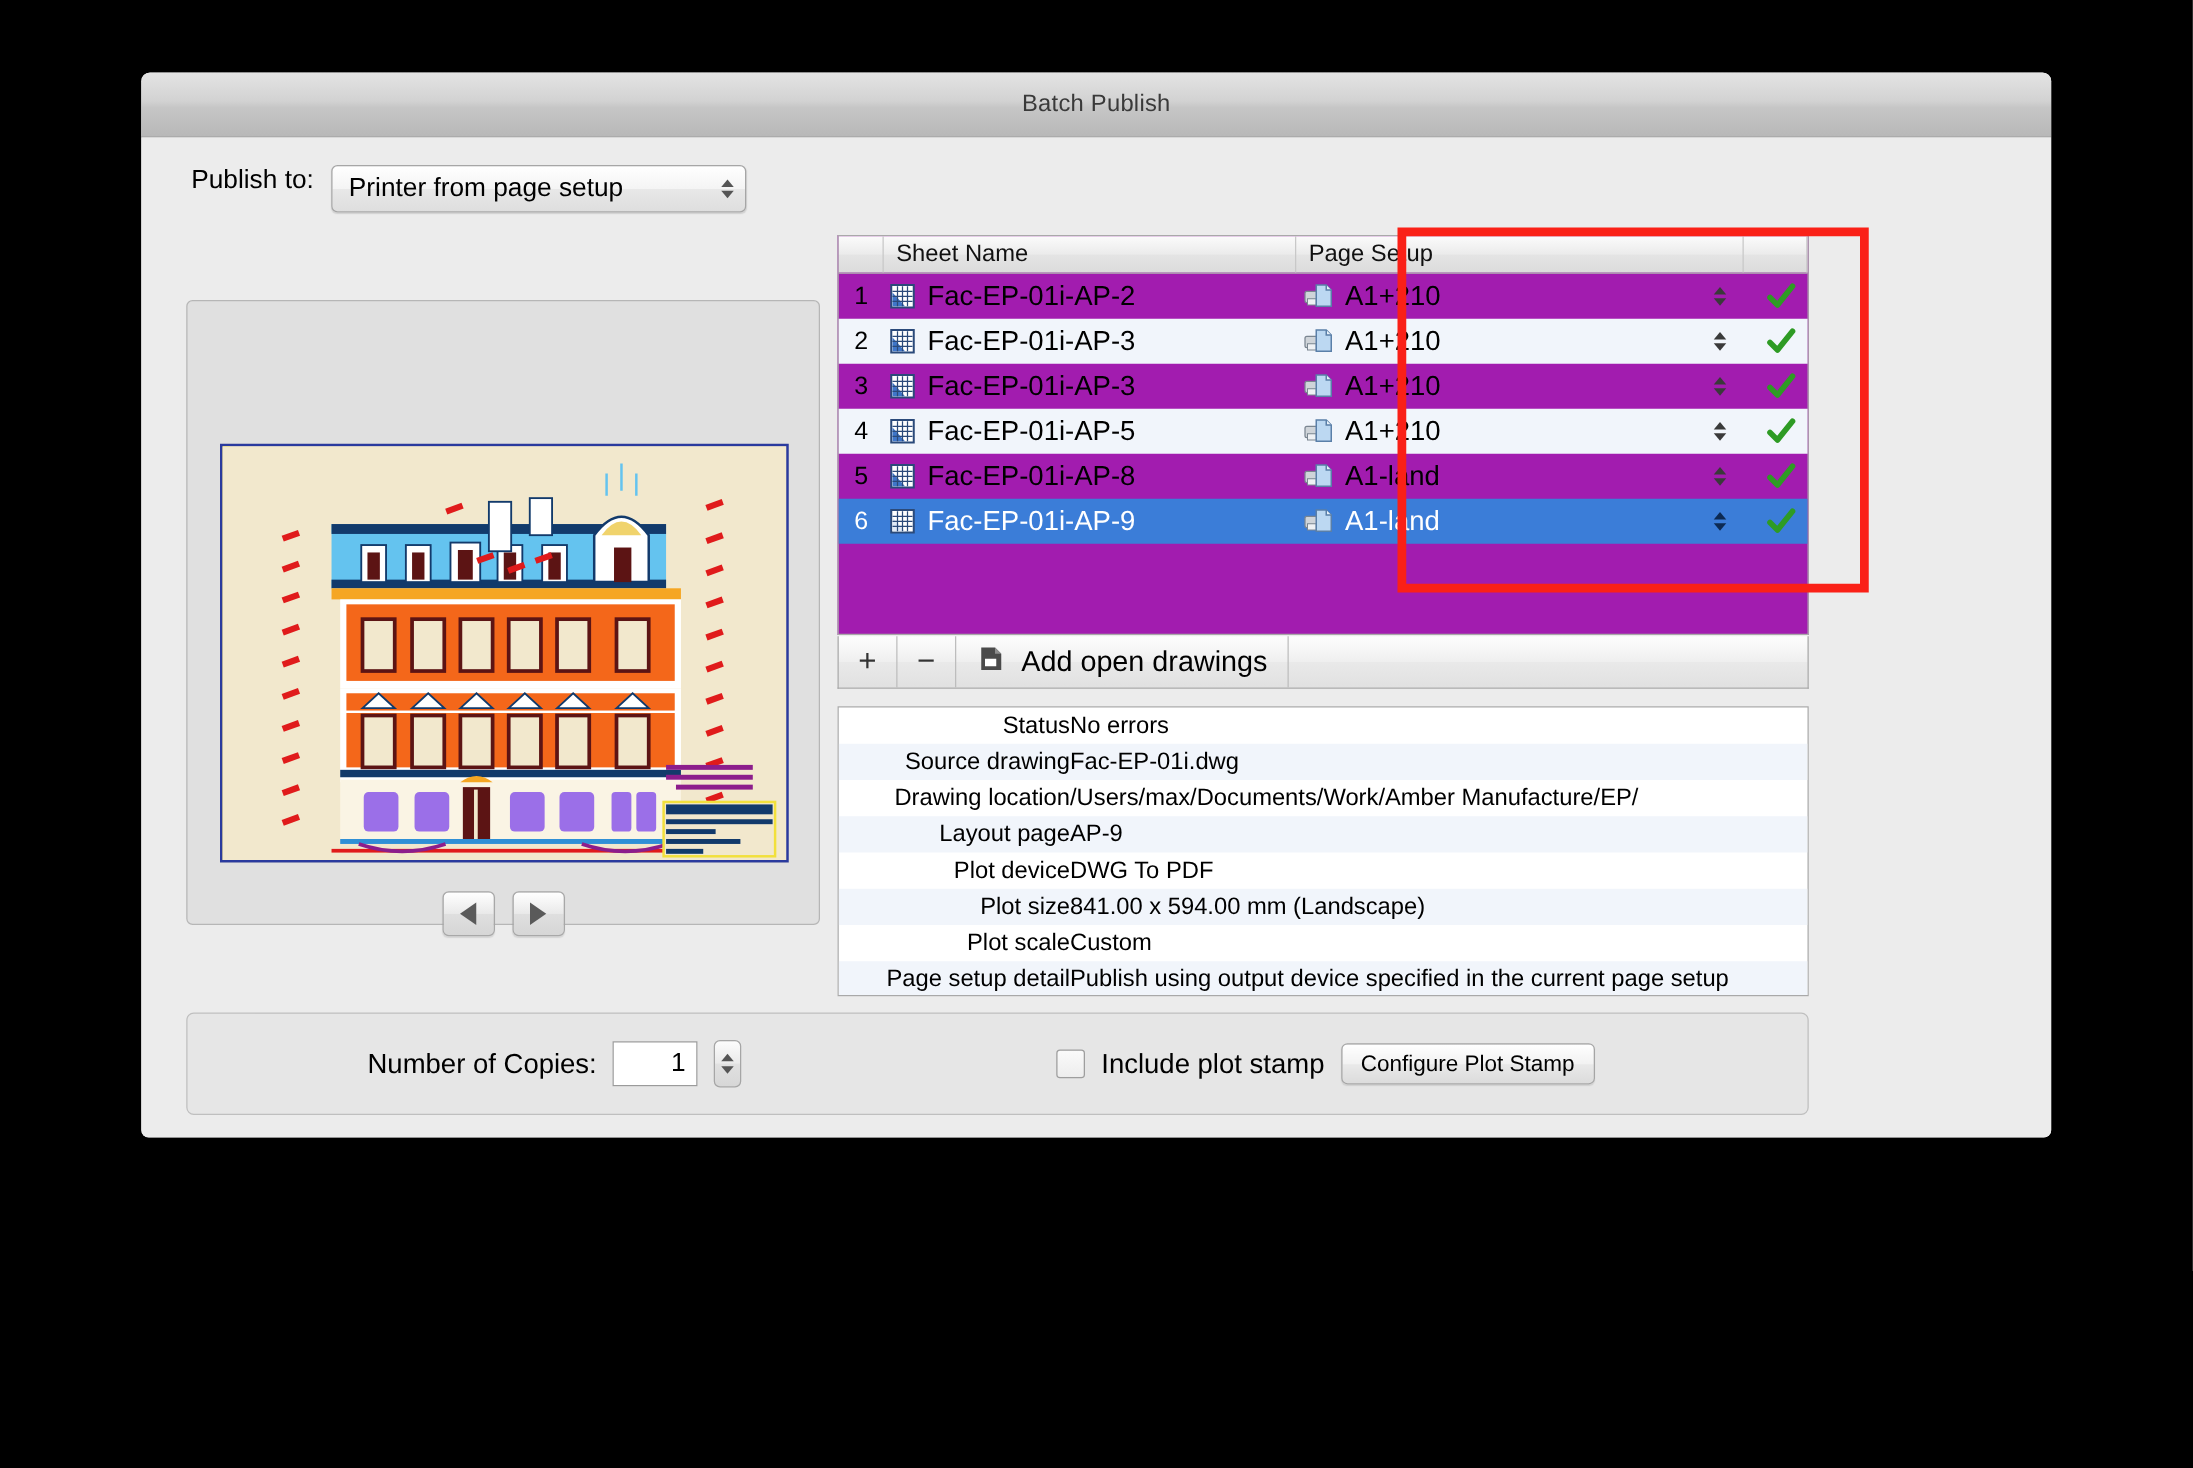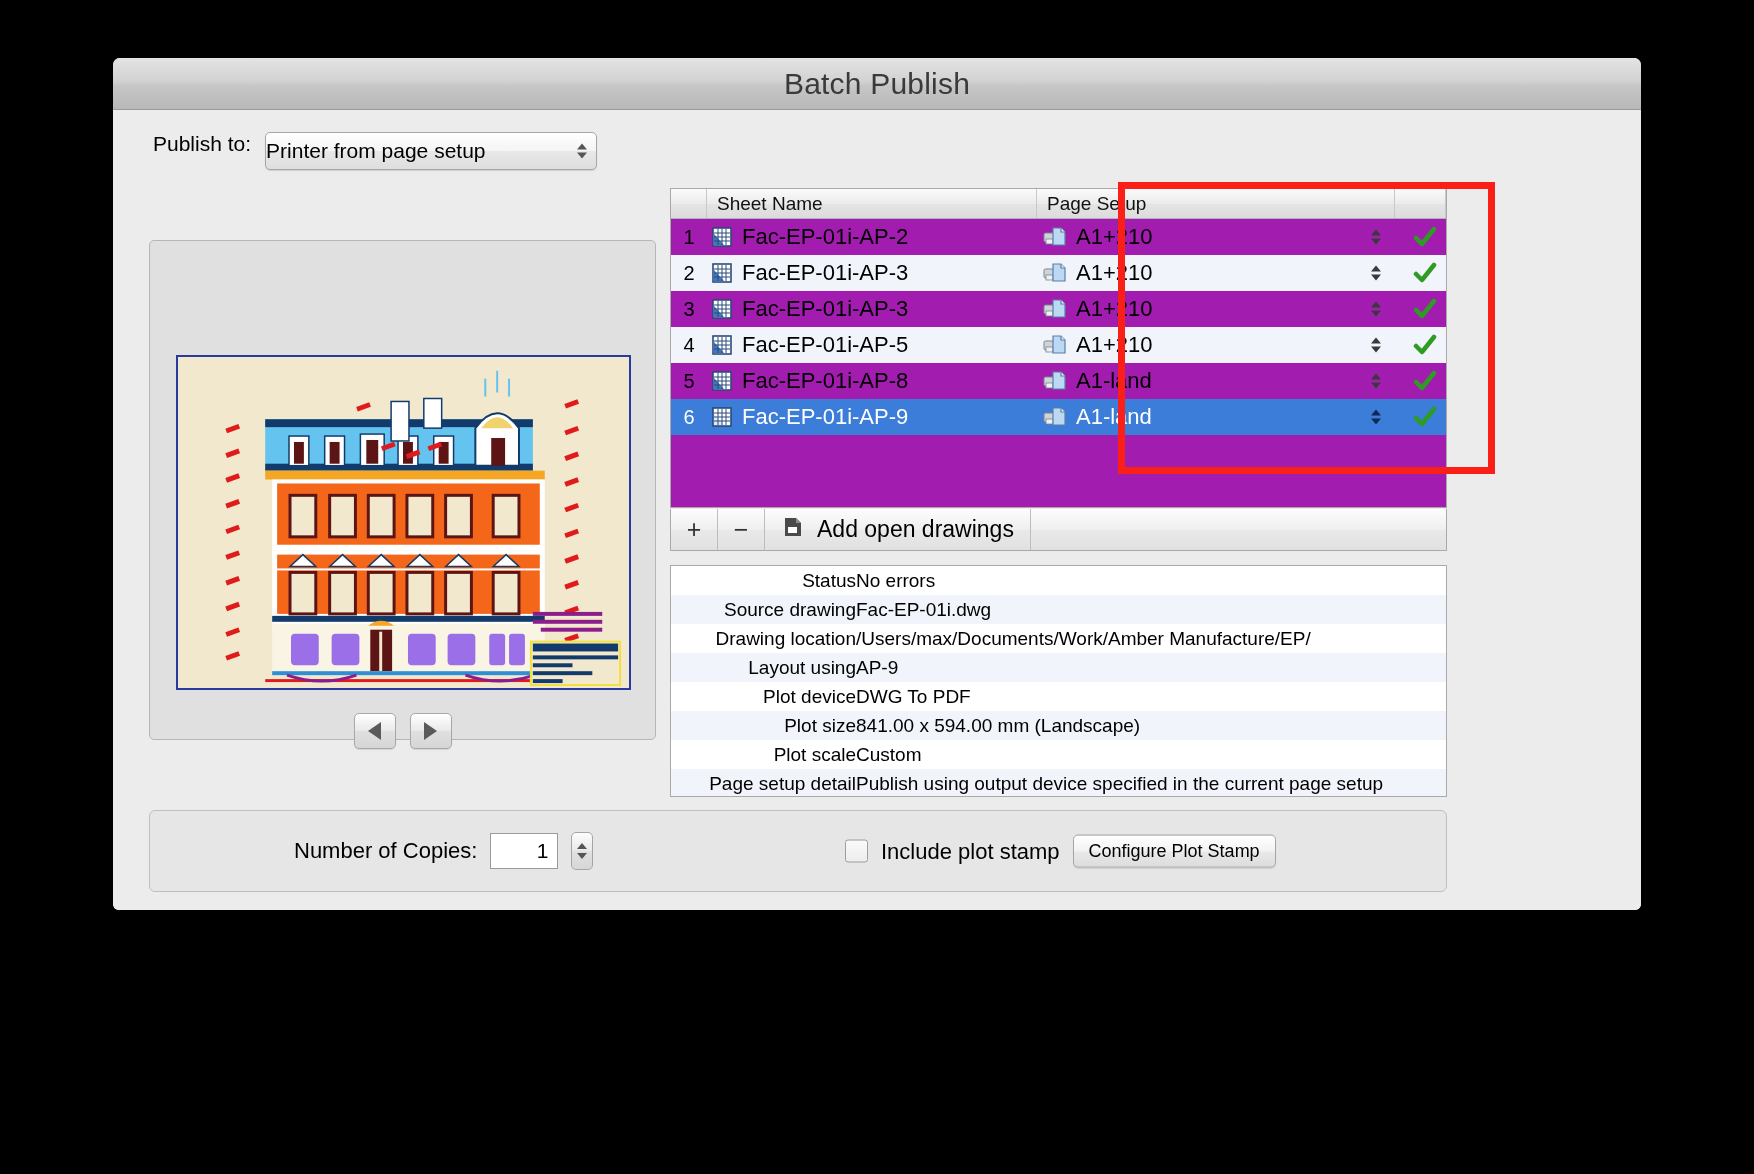--- a/index.html
+++ b/index.html
@@ -27,21 +27,21 @@
     overflow: hidden;
   }
   .titlebar {
     height: 52px;
     background: linear-gradient(to bottom, #e4e4e4 0%, #d2d2d2 45%, #c6c6c6 55%, #b8b8b8 100%);
     border-bottom: 1px solid #9b9b9b;
     display: flex; align-items: center; justify-content: center;
     position: relative;
   }
   .titlebar .title {
-    font-size: 30px;
+    font-size: 19px;
     color: #3a3a3a;
     letter-spacing: 0.2px;
   }
   .body {
     position: relative;
     height: 800px;
     background: #ececec;
   }
 
   
@@ -51,20 +51,21 @@
     display: flex; gap: 14px;
   }
   .publish-to-label { font-size: 21px; color: #000; }
   .popup {
     position: relative;
     width: 332px; height: 38px;
     background: linear-gradient(to bottom, #ffffff 0%, #f4f4f4 50%, #e8e8e8 51%, #dedede 100%);
     border: 1px solid #a6a6a6;
     border-radius: 5px;
     display: flex; align-items: center;
+    padding-left: 13px;
     font-size: 21px;
     color: #000;
     box-shadow: 0 1px 1px rgba(0,0,0,0.12);
   }
   .popup .stepper-arrows {
     position: absolute; right: 9px; top: 50%;
     transform: translateY(-50%);
     display: flex; flex-direction: column; gap: 3px;
     line-height: 0;
   }
@@ -715,21 +716,21 @@
         </div>
         <div class="srow alt">
           <div class="s-key">Source drawing</div>
           <div class="s-val">Fac-EP-01i.dwg</div>
         </div>
         <div class="srow">
           <div class="s-key">Drawing location</div>
           <div class="s-val">/Users/max/Documents/Work/Amber Manufacture/EP/</div>
         </div>
         <div class="srow alt">
-          <div class="s-key">Layout using</div>
+          <div class="s-key">Layout page</div>
           <div class="s-val">AP-9</div>
         </div>
         <div class="srow">
           <div class="s-key">Plot device</div>
           <div class="s-val">DWG To PDF</div>
         </div>
         <div class="srow alt">
           <div class="s-key">Plot size</div>
           <div class="s-val">841.00 x 594.00 mm (Landscape)</div>
         </div>

